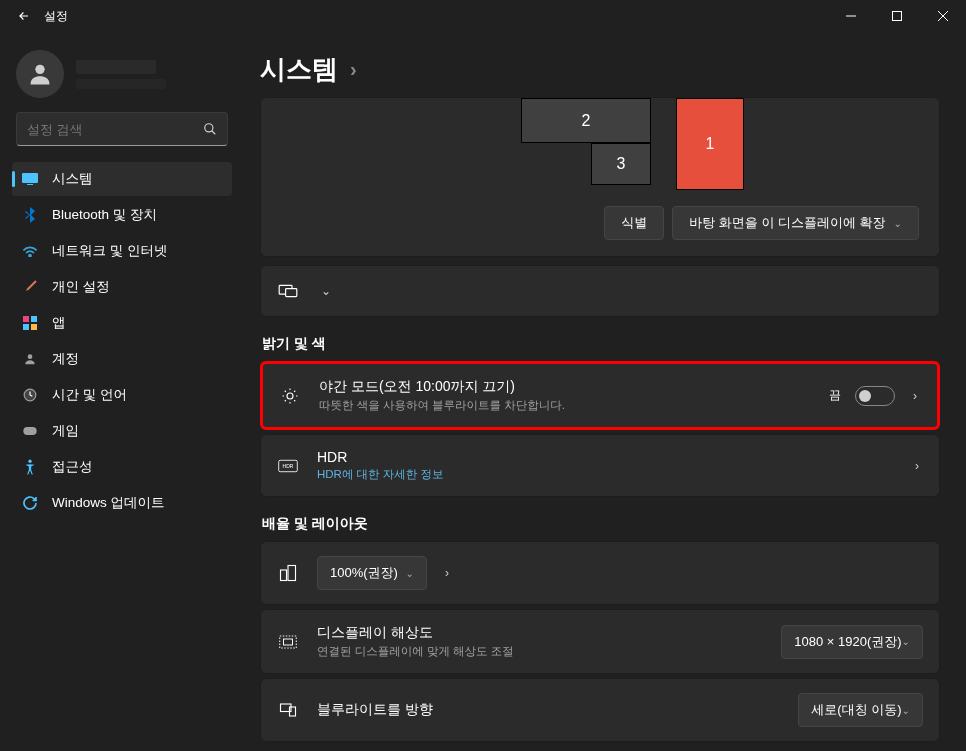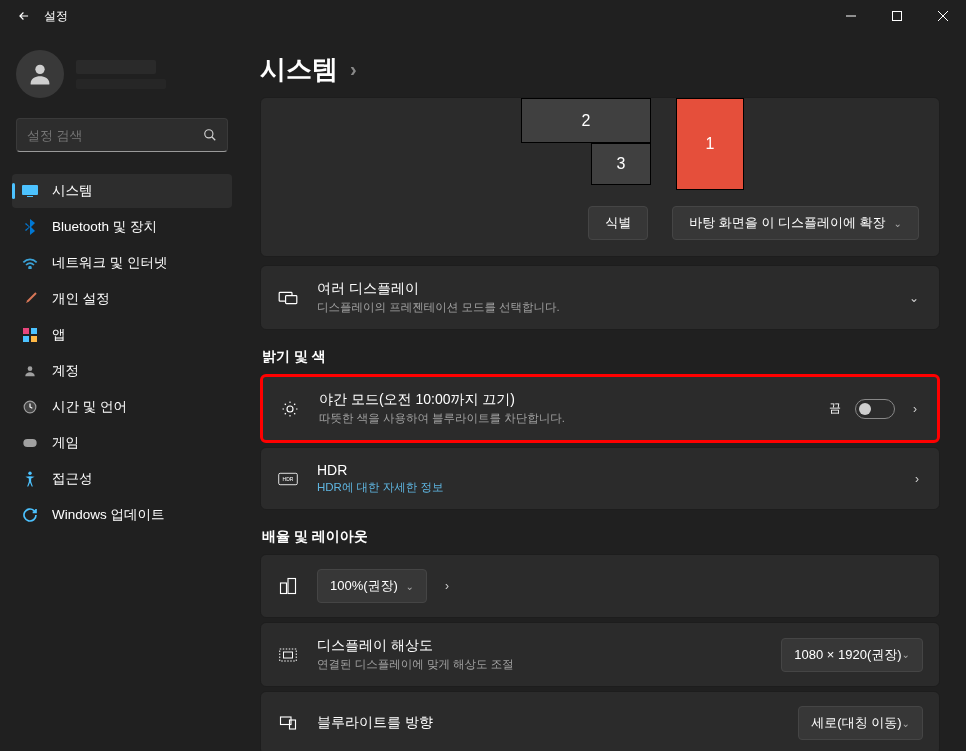--- a/index.html
+++ b/index.html
@@ -20,21 +20,21 @@
       align-items: center;
       padding: 0 0 0 8px;
       color: #ffffff;
     }
     .titlebar .back-btn { width: 32px; height: 32px; display:flex; align-items:center; justify-content:center; cursor:pointer; }
     .titlebar .title { padding-left: 4px; font-size: 12px; }
     .titlebar .spacer { flex: 1; }
     .win-btns { display:flex; }
     .win-btn { width: 46px; height: 32px; display:flex; align-items:center; justify-content:center; cursor:pointer; }
     .body { flex:1; display:flex; overflow:hidden; }
-    .sidebar { width: 240px; padding: 10px 8px 0 12px; display:flex; flex-direction:column; gap:6px; overflow-y:auto; }
+    .sidebar { width: 240px; padding: 10px 8px 0 12px; display:flex; flex-direction:column; overflow-y:auto; }
     .user-row { display:flex; align-items:center; gap: 12px; padding: 8px 4px 14px 4px; }
     .avatar { width: 48px; height: 48px; border-radius: 50%; background: #393939; display:flex; align-items:center; justify-content:center; }
     .user-info { display:flex; flex-direction:column; gap:2px; }
     .user-name { font-size: 14px; font-weight:600; color: #2c2c2c; background: #2a2a2a; width:80px; height:14px; border-radius:2px;}
     .user-email { font-size: 11px; color: #2a2a2a; background:#262626; width:90px; height:10px; border-radius:2px; margin-top:3px;}
     .search-box { height: 34px; background: #2d2d2d; border: 1px solid #3a3a3a; border-bottom: 1px solid #9a9a9a; border-radius: 4px; display:flex; align-items:center; padding: 0 10px; margin: 0 4px 10px 4px; }
     .search-box input { flex:1; background:transparent; border:none; color:#cfcfcf; font-size:13px; outline:none; }
     .nav { display:flex; flex-direction:column; gap:2px; margin-top: 6px;}
     .nav-item { display:flex; align-items:center; gap:14px; padding: 8px 10px; border-radius:4px; cursor:pointer; position:relative; }
     .nav-item.active { background:#2d2d2d; }
@@ -45,21 +45,21 @@
     .breadcrumb { font-size: 26px; font-weight:600; margin-bottom: 10px; display:flex; align-items:center; gap:12px; }
     .breadcrumb .crumb { cursor:pointer; }
     .breadcrumb .sep { color:#888; font-size:20px; }
     .display-arrange-area { background:#2b2b2b; border:1px solid #1d1d1d; border-radius:6px; padding: 0 20px 16px 20px; margin-bottom: 8px; }
     .monitors-canvas { height: 100px; position:relative; }
     .mon { position:absolute; background:#404040; color:#fff; display:flex; align-items:center; justify-content:center; font-size:16px; border: 1px solid #000; }
     .mon.selected { background:#e54f3b; }
     .mon-2 { width:130px; height:45px; left:240px; top:0; }
     .mon-1 { width:68px; height:92px; left:395px; top:0; }
     .mon-3 { width:60px; height:42px; left:310px; top:45px; }
-    .arrange-actions { display:flex; justify-content:flex-end; gap:24px; margin-top:8px; }
+    .arrange-actions { display:flex; justify-content:flex-end; gap:8px; margin-top:8px; }
     .btn { background:#373737; border:1px solid #454545; color:#fff; padding: 7px 16px; border-radius:4px; font-size:13px; cursor:pointer; display:flex; align-items:center; gap:8px; }
     .setting-card { background:#2b2b2b; border:1px solid #1d1d1d; border-radius:6px; padding: 14px 16px; display:flex; align-items:center; gap:18px; margin-bottom:4px; }
     .setting-card .icon-slot { width:22px; display:flex; justify-content:center; align-items:center; color:#fff;}
     .setting-text { flex:1; display:flex; flex-direction:column; gap:2px; }
     .setting-title { font-size:14px; }
     .setting-sub { font-size:11.5px; color:#a0a0a0; }
     .setting-sub.link { color:#5fb5e0; cursor:pointer; }
     .chevron { color:#cfcfcf; font-size:12px; cursor:pointer; padding:4px;}
     .toggle { width:40px; height:20px; border-radius:10px; border:1px solid #888; background:#2b2b2b; position:relative; cursor:pointer; }
     .toggle .knob { position:absolute; width:12px; height:12px; border-radius:50%; background:#cfcfcf; left:3px; top:3px; }
@@ -239,24 +239,20 @@
       </div>
     </div>
 
     <div class="setting-card">
       <div class="icon-slot">
         <svg width="20" height="16" viewBox="0 0 24 20" fill="none" stroke="#fff" stroke-width="1.5">
             <rect x="1" y="3" width="16" height="11" rx="1"></rect>
             <rect x="9" y="7" width="14" height="10" rx="1" fill="#2b2b2b"></rect>
           </svg>
       </div>
-      <div class="setting-text">
-        <div class="setting-title">여러 디스플레이</div>
-        <div class="setting-sub">디스플레이의 프레젠테이션 모드를 선택합니다.</div>
-      </div>
       <div class="chevron">⌄</div>
     </div>
 
     <div class="section-heading">밝기 및 색</div>
 
     <div class="setting-card highlighted">
       <div class="icon-slot">
         <svg width="18" height="18" viewBox="0 0 24 24" fill="none" stroke="#fff" stroke-width="1.5">
             <circle cx="12" cy="12" r="4"></circle>
             <path d="M12 2v2M12 20v2M2 12h2M20 12h2M5 5l1.5 1.5M17.5 17.5L19 19M5 19l1.5-1.5M17.5 6.5L19 5"></path>

